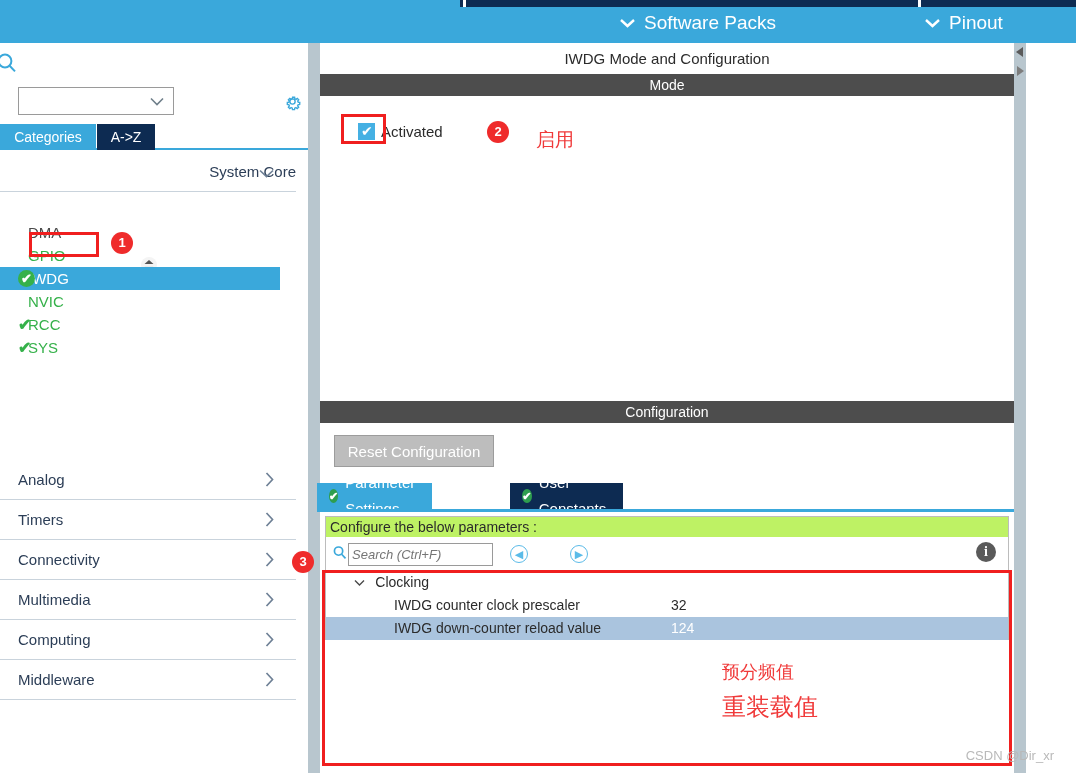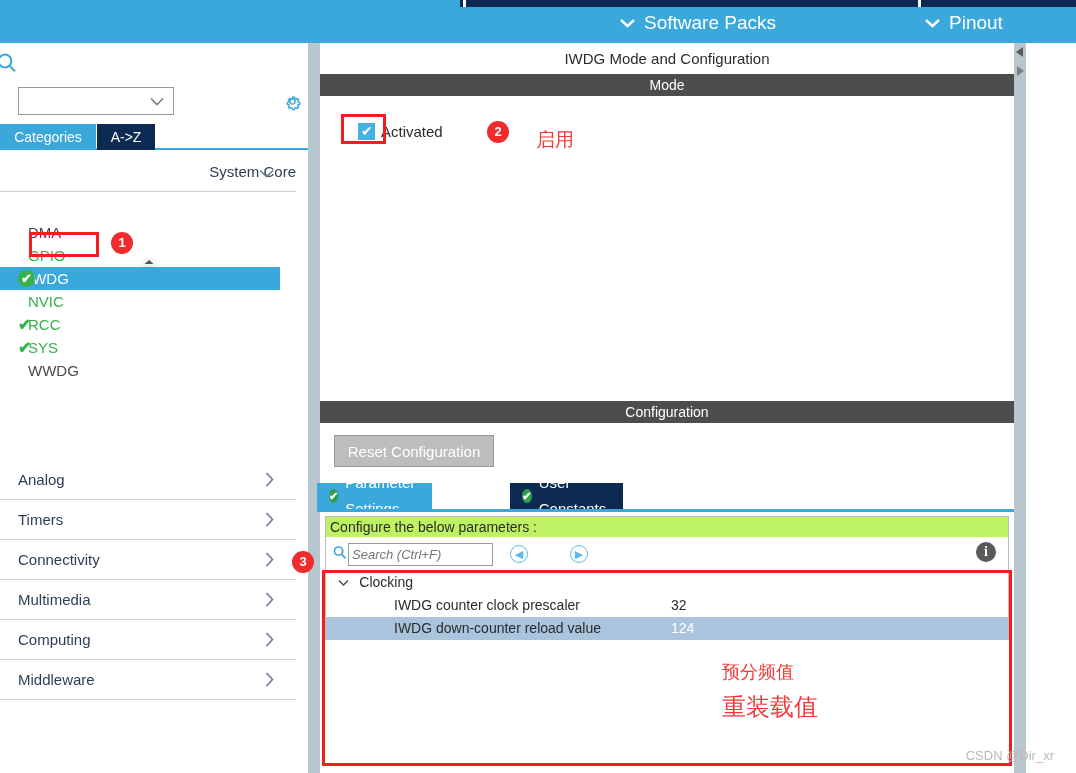--- a/index.html
+++ b/index.html
@@ -205,21 +205,21 @@
     font-size:14px; line-height:20px; text-align:center;
     font-family:"Liberation Serif", serif; font-weight:bold;
     cursor:pointer;
   }
   .tree-body {
     border-left:1px solid #bcbcbc; border-right:1px solid #bcbcbc;
     background:#ffffff;
   }
   .group-row {
     height:23px; line-height:23px; font-size:14px; color:#2b2b2b;
-    padding-left:12px; cursor:pointer;
+    padding-left:28px; cursor:pointer;
   }
   .group-row .tw { color:#4a4a4a; margin-right:7px; font-size:12px; }
   .param-row {
     position:relative; height:23px; line-height:23px; font-size:14px;
     color:#2b2b2b; cursor:pointer;
   }
   .param-row .pname { position:absolute; left:68px; }
   .param-row .pval  { position:absolute; left:345px; }
   .param-row.sel { background:#aac4de; }
   .param-row.sel .pval { color:#ffffff; }
@@ -337,23 +337,20 @@
           <div class="leaf green">
             <span>NVIC</span>
           </div>
           <div class="leaf green">
             <span class="chk">✔</span>
             <span>RCC</span>
           </div>
           <div class="leaf green">
             <span class="chk">✔</span>
             <span>SYS</span>
-          </div>
-          <div class="leaf gray">
-            <span>WWDG</span>
           </div>
         </div>
       </div>
 
       <div class="group-header">
         <span class="gh-label">Analog</span>
         <span class="gh-arrow">
           <svg width="9" height="15" viewBox="0 0 9 15">
               <polyline points="1.5,1 7.5,7.5 1.5,14" fill="none" stroke="#6f8196" stroke-width="1.7"></polyline>
             </svg>

